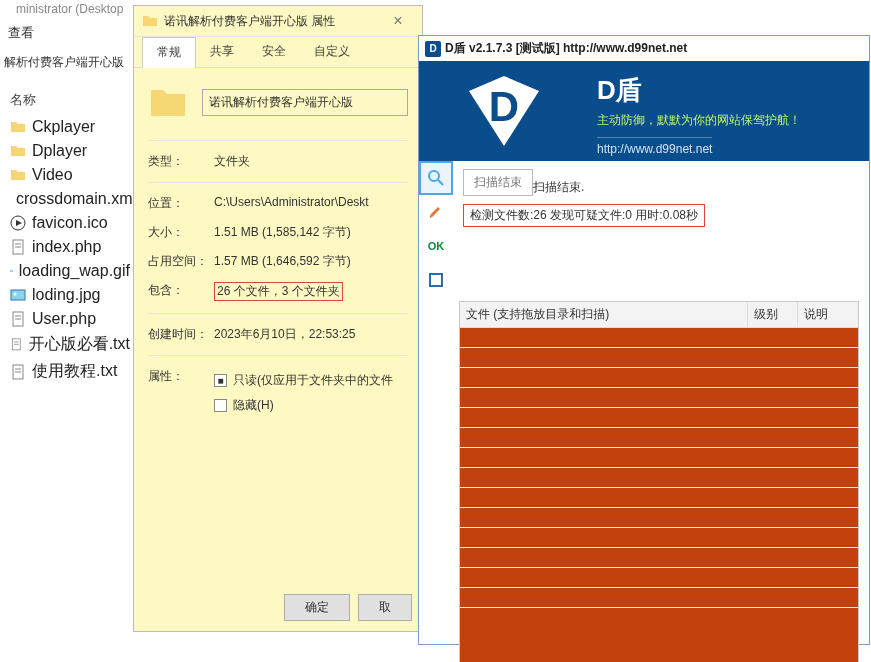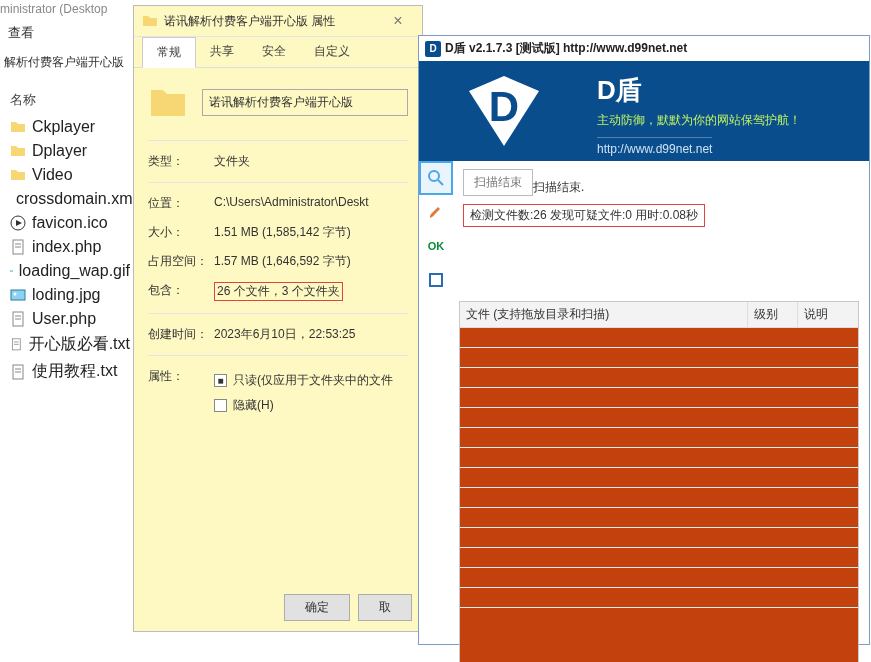--- a/index.html
+++ b/index.html
@@ -1,20 +1,20 @@
 <!DOCTYPE html>
 <html><head>
 <meta charset="utf-8">
 <style>
 * { margin:0; padding:0; box-sizing:border-box; font-family:"Microsoft YaHei","SimSun",sans-serif; }
 body { background:#fff; width:871px; height:662px; position:relative; overflow:hidden; font-size:12px; color:#333; }
 
 
 .explorer { position:absolute; left:0; top:0; width:140px; height:662px; background:#fff; }
-.exp-title { font-size:12px; color:#888; padding:2px 0; }
+.exp-title { font-size:12px; color:#888; padding:2px 16px; }
 .exp-view { padding:6px 8px; font-size:13px; }
 .exp-path { padding:6px 4px; font-size:12px; white-space:nowrap; overflow:hidden; }
 .exp-heading { padding:14px 10px 6px; font-size:13px; color:#444; }
 .file-list { padding:0 6px; }
 .file-item { display:flex; align-items:center; gap:6px; padding:3px 4px; font-size:16px; color:#222; white-space:nowrap; }
 .ico { width:16px; height:16px; display:flex; align-items:center; justify-content:center; }
 .ico-folder svg path { fill:#f7d774; }
 
 
 .props { position:absolute; left:133px; top:5px; width:290px; height:627px; background:#fef9c3; border:1px solid #bbb; }

